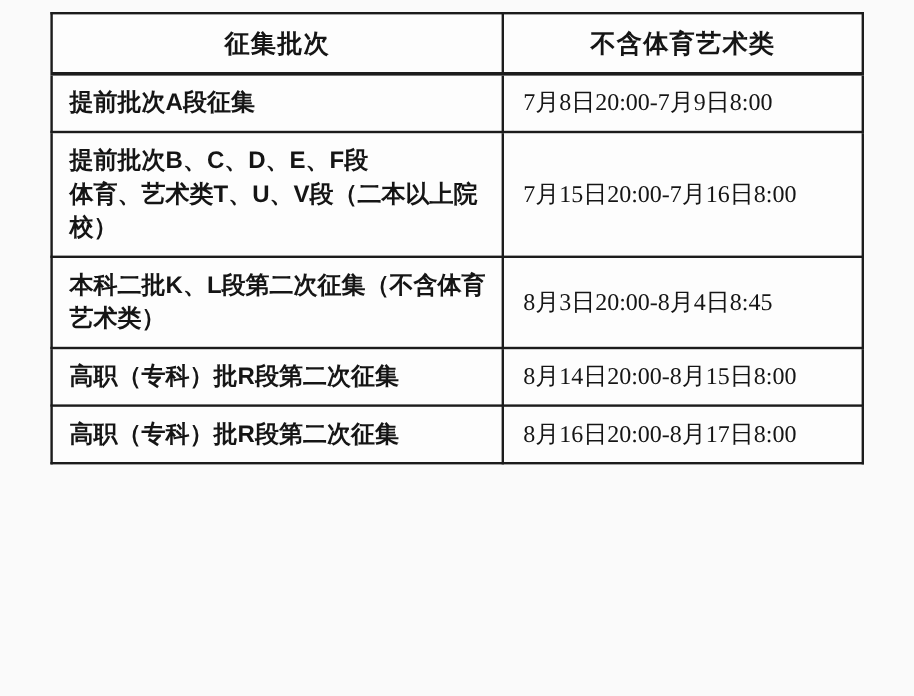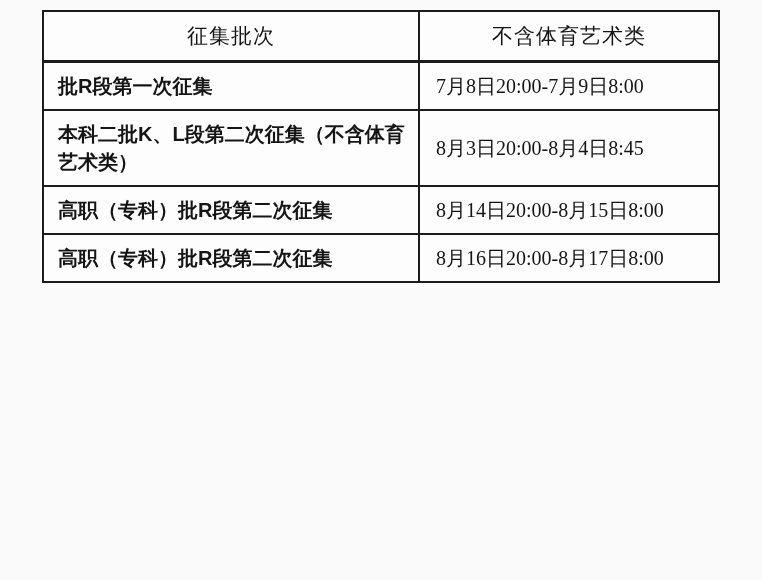--- a/index.html
+++ b/index.html
@@ -27,21 +27,21 @@
   }
   table.schedule th,
   table.schedule td {
     border: 2px solid #1c1c1c;
     box-sizing: border-box;
     vertical-align: middle;
     color: #151515;
   }
   table.schedule th {
     font-family: "Liberation Sans", "DejaVu Sans", sans-serif;
-    font-weight: normal;
+    font-weight: bold;
     font-size: 21px;
     height: 50px;
     text-align: center;
     letter-spacing: 1px;
     border-bottom-width: 3px;
     margin-left: 40px;
   }
   col.batch-col  { width: 376px; }
   col.time-col   { width: 300px; }
   td.batch-cell {
@@ -74,22 +74,27 @@
       <col class="time-col">
     </colgroup>
     <thead>
       <tr>
         <th>征集批次</th>
         <th>不含体育艺术类</th>
       </tr>
     </thead>
     <tbody>
       <tr>
-        <td class="batch-cell">批R段第一次征集</td>
+        <td class="batch-cell">提前批次A段征集</td>
         <td class="time-cell">7月8日20:00-7月9日8:00</td>
+      </tr>
+      <tr>
+        <td class="batch-cell">提前批次B、C、D、E、F段
+体育、艺术类T、U、V段（二本以上院校）</td>
+        <td class="time-cell">7月15日20:00-7月16日8:00</td>
       </tr>
       <tr>
         <td class="batch-cell">本科二批K、L段第二次征集（不含体育艺术类）</td>
         <td class="time-cell">8月3日20:00-8月4日8:45</td>
       </tr>
       <tr>
         <td class="batch-cell">高职（专科）批R段第二次征集</td>
         <td class="time-cell">8月14日20:00-8月15日8:00</td>
       </tr>
       <tr>

